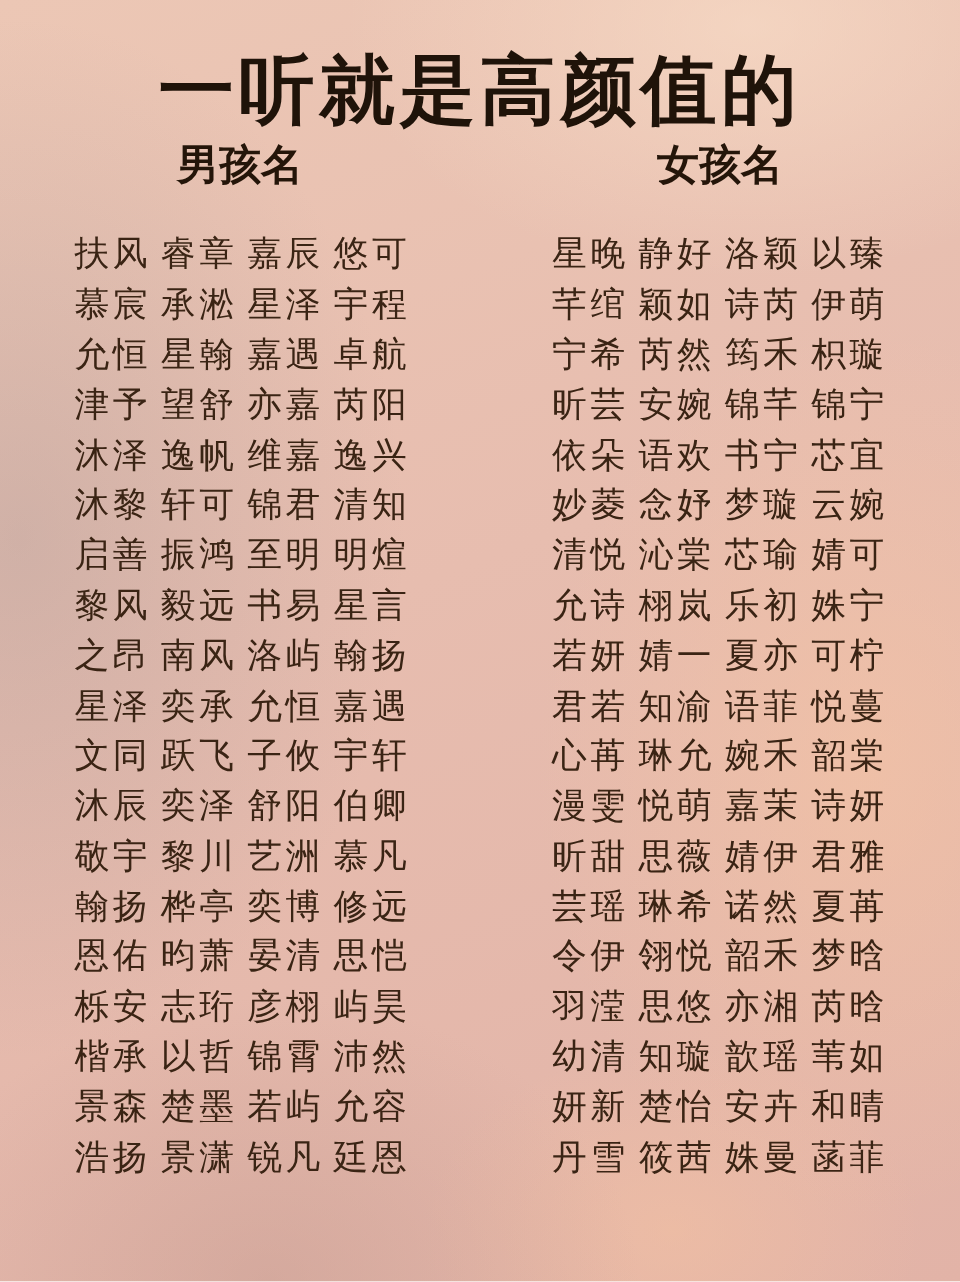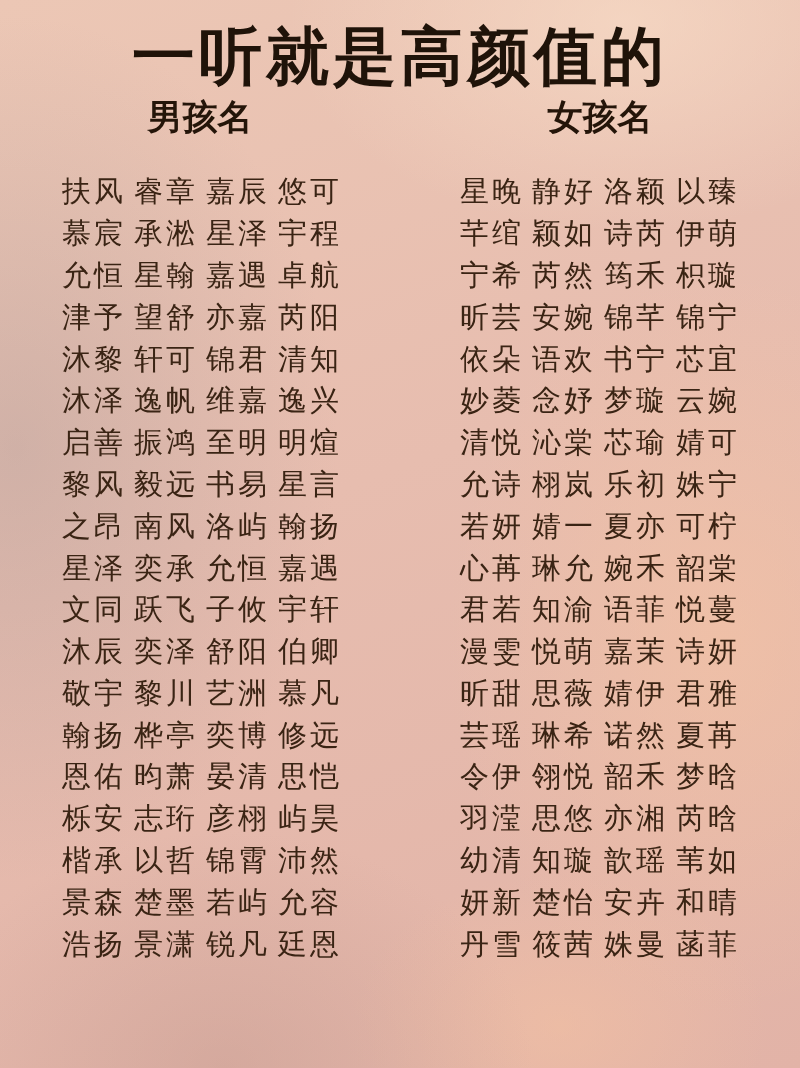--- a/index.html
+++ b/index.html
@@ -12,27 +12,28 @@
     color: #3a2519;
     background:
       radial-gradient(ellipse 480px 300px at 78% 2%, rgba(250,224,202,0.60), rgba(250,224,202,0) 70%),
       radial-gradient(ellipse 380px 520px at 90% 60%, rgba(248,198,162,0.50), rgba(248,198,162,0) 72%),
       radial-gradient(ellipse 460px 620px at 2% 42%, rgba(152,142,144,0.30), rgba(152,142,144,0) 70%),
       radial-gradient(ellipse 430px 330px at 28% 100%, rgba(188,148,138,0.38), rgba(188,148,138,0) 72%),
       radial-gradient(ellipse 300px 220px at 70% 96%, rgba(247,196,160,0.45), rgba(247,196,160,0) 70%),
       linear-gradient(160deg, #ecc7b5 0%, #e7bdaf 45%, #e2b3a7 100%);
   }
   .title {
-    padding-top: 20px;
+    padding-top: 40px;
     text-align: center;
     font-size: 63px;
     font-weight: 700;
     letter-spacing: 4px;
     line-height: 1.15;
     color: #1f1309;
+    font-family: Liberation Serif, serif;
   }
   .headers {
     display: flex;
     margin-top: 2px;
     font-family: Liberation Serif, serif;
   }
   .col-header {
     width: 50%;
     text-align: center;
     font-size: 35px;
@@ -91,32 +92,32 @@
           <span class="name">嘉遇</span>
           <span class="name">卓航</span>
         </div>
         <div class="name-row">
           <span class="name">津予</span>
           <span class="name">望舒</span>
           <span class="name">亦嘉</span>
           <span class="name">芮阳</span>
         </div>
         <div class="name-row">
+          <span class="name">沐泽</span>
+          <span class="name">逸帆</span>
+          <span class="name">维嘉</span>
+          <span class="name">逸兴</span>
+        </div>
+        <div class="name-row">
           <span class="name">沐黎</span>
           <span class="name">轩可</span>
           <span class="name">锦君</span>
           <span class="name">清知</span>
         </div>
         <div class="name-row">
-          <span class="name">沐泽</span>
-          <span class="name">逸帆</span>
-          <span class="name">维嘉</span>
-          <span class="name">逸兴</span>
-        </div>
-        <div class="name-row">
           <span class="name">启善</span>
           <span class="name">振鸿</span>
           <span class="name">至明</span>
           <span class="name">明煊</span>
         </div>
         <div class="name-row">
           <span class="name">黎风</span>
           <span class="name">毅远</span>
           <span class="name">书易</span>
           <span class="name">星言</span>
@@ -237,30 +238,30 @@
           <span class="name">乐初</span>
           <span class="name">姝宁</span>
         </div>
         <div class="name-row">
           <span class="name">若妍</span>
           <span class="name">婧一</span>
           <span class="name">夏亦</span>
           <span class="name">可柠</span>
         </div>
         <div class="name-row">
+          <span class="name">君若</span>
+          <span class="name">知渝</span>
+          <span class="name">语菲</span>
+          <span class="name">悦蔓</span>
+        </div>
+        <div class="name-row">
           <span class="name">心苒</span>
           <span class="name">琳允</span>
           <span class="name">婉禾</span>
           <span class="name">韶棠</span>
-        </div>
-        <div class="name-row">
-          <span class="name">君若</span>
-          <span class="name">知渝</span>
-          <span class="name">语菲</span>
-          <span class="name">悦蔓</span>
         </div>
         <div class="name-row">
           <span class="name">漫雯</span>
           <span class="name">悦萌</span>
           <span class="name">嘉茉</span>
           <span class="name">诗妍</span>
         </div>
         <div class="name-row">
           <span class="name">昕甜</span>
           <span class="name">思薇</span>

